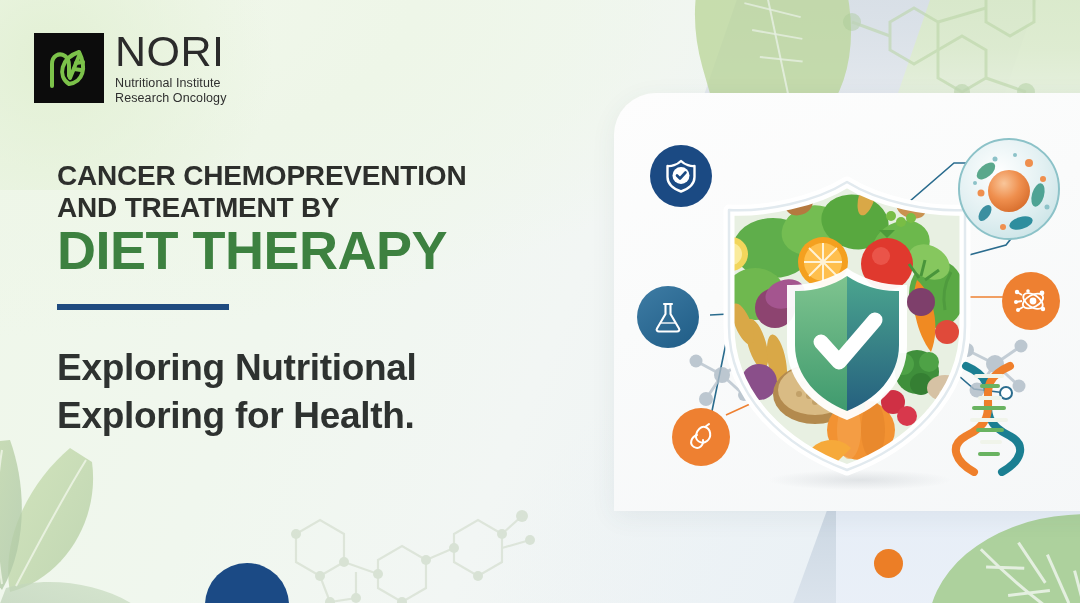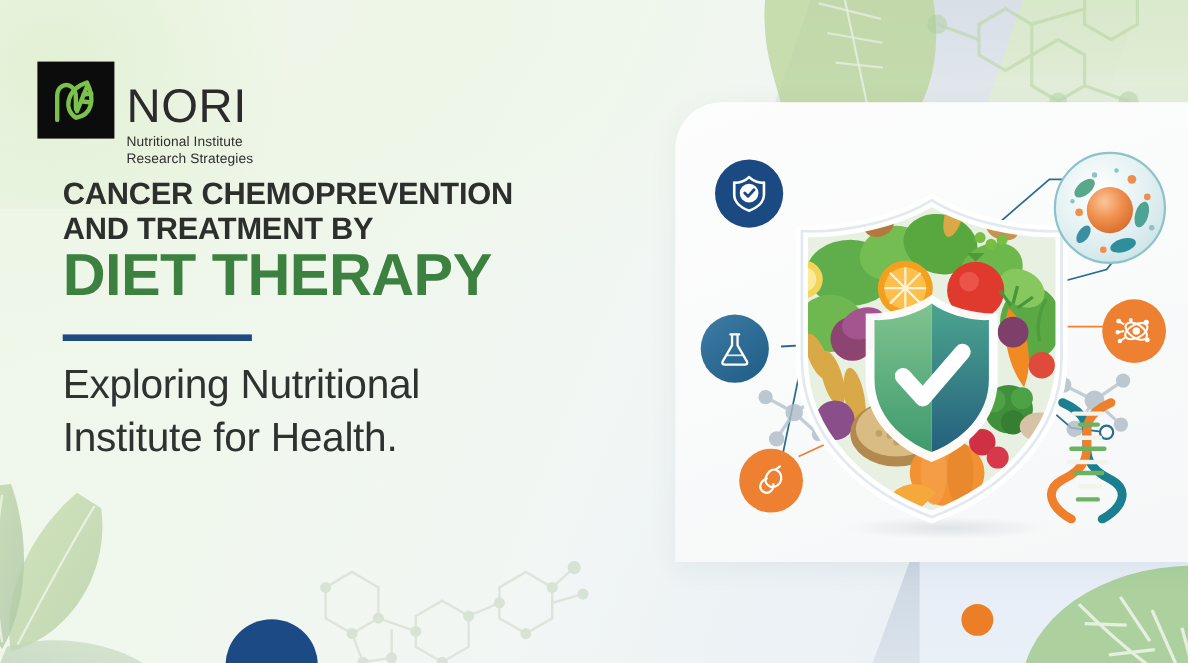--- a/index.html
+++ b/index.html
@@ -106,21 +106,20 @@
   
   .logo { position:absolute; left:34px; top:30px; display:flex; align-items:center; gap:11px; }
   .logo-mark {
     width:70px; height:70px; background:#0c0c0c;
     display:flex; align-items:center; justify-content:center;
   }
   .logo-text { display:flex; flex-direction:column; line-height:1; }
   .logo-title {
     font-size:43px; font-weight:400; letter-spacing:.5px; color:#2b2b2b;
     font-family:"Liberation Sans", sans-serif;
-    margin-top:46px;
   }
   .logo-sub {
     font-size:12.5px; color:#2f2f2f; line-height:1.22; margin-top:3px; letter-spacing:.1px;
   }
 
   
   .copy { position:absolute; left:57px; top:160px; width:600px; }
   .kicker {
     font-size:28px; font-weight:700; line-height:1.13;
     letter-spacing:-0.2px; color:#2d2f2c;
@@ -129,22 +128,22 @@
   .hero {
     margin-top:0;
     font-size:54px; font-weight:700; line-height:1;
     letter-spacing:-0.5px; color:#3d8140;
     text-transform:uppercase;
   }
   .rule {
     margin-top:27px; width:172px; height:6px; background:#1f4b80;
   }
   .tagline {
-    margin-top:16px;
-    font-size:37px; font-weight:400; line-height:1.28;
+    margin-top:34px;
+    font-size:37px; font-weight:700; line-height:1.28;
     color:#2e3230; letter-spacing:-0.3px;
   }
 
   
   .ill { position:absolute; }
 
   .badge { border-radius:50%; display:flex; align-items:center; justify-content:center; }
   .badge-shield { left:650px; top:145px; width:62px; height:62px; background:#1b4a83; }
   .badge-flask  { left:637px; top:286px; width:62px; height:62px;
                   background:linear-gradient(145deg,#3e7ca4 0%, #1f5c86 100%); }
@@ -548,31 +547,31 @@
           <path d="M26 42 C 14 34, 18 16, 36 10 C 44 26, 40 40, 26 42 Z"></path>
           <path d="M36 14 L 27 36"></path>
           <path d="M33 21 L 40 20 M31 27 L 38 28"></path>
         </g>
       </svg>
     </div>
     <div class="logo-text">
       <div class="logo-title">NORI</div>
       <div class="logo-sub">
         <div>Nutritional Institute</div>
-        <div>Research Strategies</div>
+        <div>Research Oncology</div>
       </div>
     </div>
   </div>
 
   <div class="copy">
     <div class="kicker">
       <div>CANCER CHEMOPREVENTION</div>
       <div>AND TREATMENT BY</div>
     </div>
     <div class="hero">DIET THERAPY</div>
     <div class="rule"></div>
     <div class="tagline">
       <div>Exploring Nutritional</div>
-      <div>Institute for Health.</div>
+      <div>Exploring for Health.</div>
     </div>
   </div>
 
 </div>
 
 </body></html>

